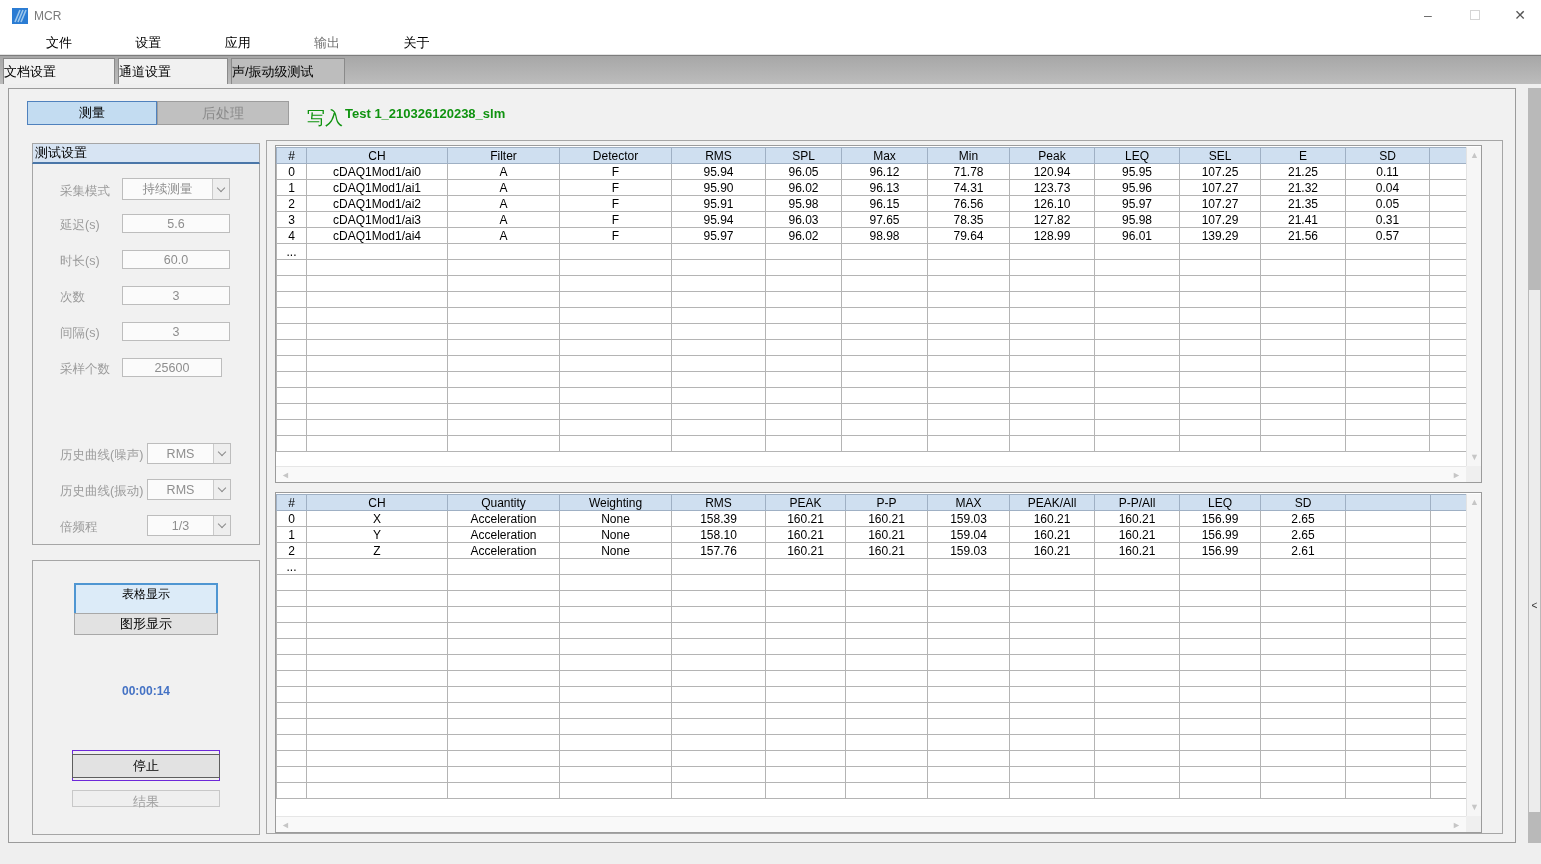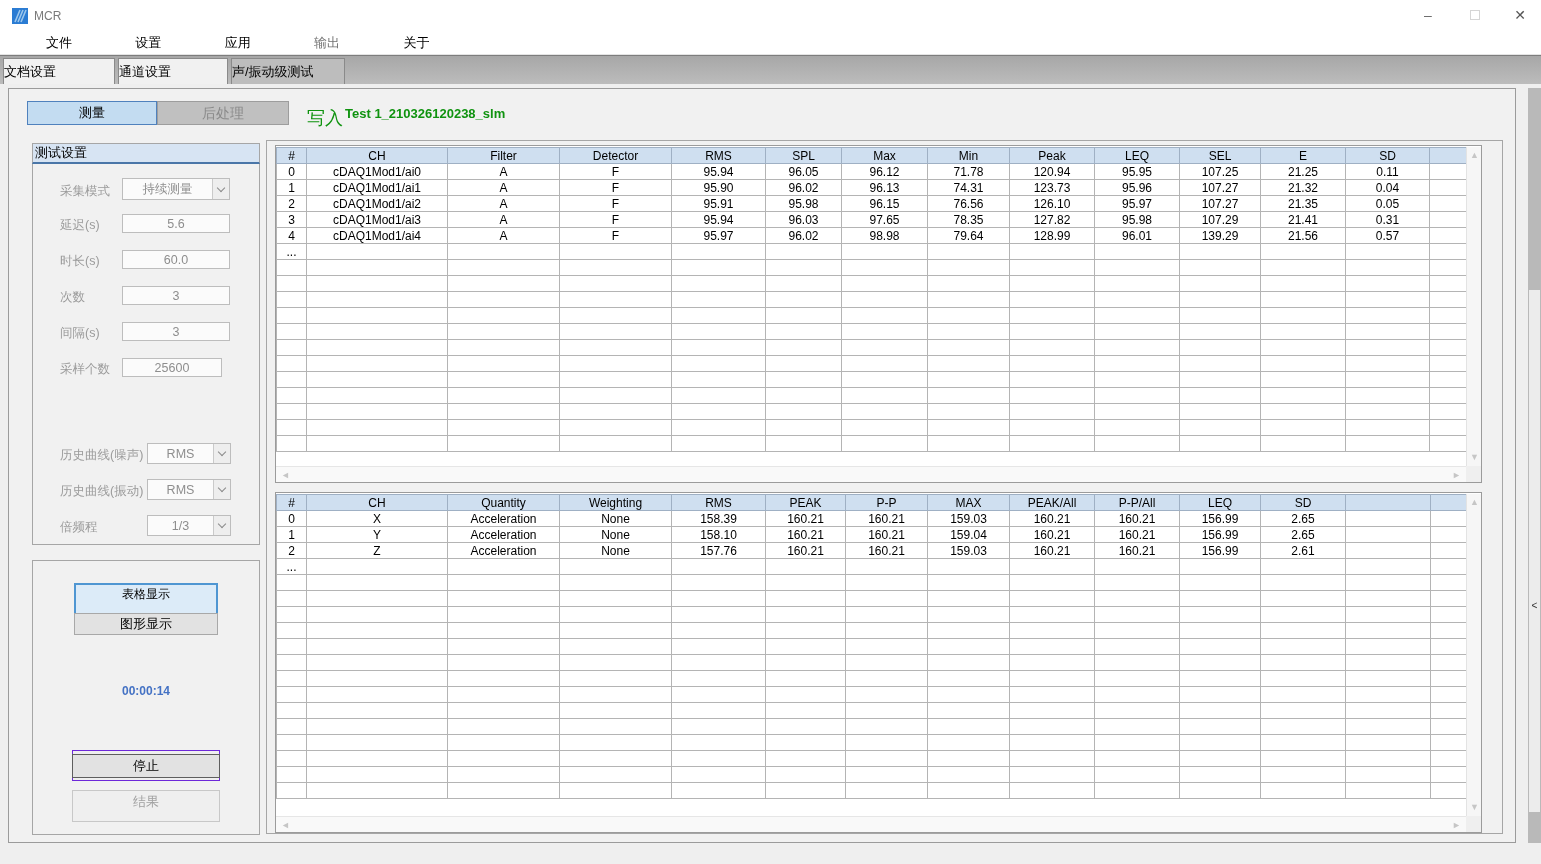--- a/index.html
+++ b/index.html
@@ -62,21 +62,21 @@
   .chev { width:17px; height:100%; background:#eeeeee; border-left:1px solid #cacaca; display:flex; align-items:center; justify-content:center; }
   .chev i { display:block; width:6px; height:6px; border-right:1px solid #8a8a8a; border-bottom:1px solid #8a8a8a; transform:rotate(45deg); margin-top:-3px; }
 
   
   .group-control { left:32px; top:560px; width:228px; height:275px; }
   .btn-table { left:74px; top:583px; width:144px; height:37px; line-height:19px; background:#dcebf8; border:2px solid #4f96d2; font-size:12px; }
   .btn-graph { left:74px; top:613px; width:144px; height:22px; line-height:20px; background:#e2e2e2; border:1px solid #a8a8a8; font-size:13px; }
   .timer { left:32px; top:684px; width:228px; text-align:center; color:#4472c4; font-weight:bold; font-size:12px; }
   .btn-start { left:72px; top:718px; width:148px; height:31px; line-height:21px; background:#efefef; border:1px solid #6d28d9; color:#a0a0a0; font-size:13px;margin-top:32px; }
   .btn-stop { left:72px; top:754px; width:148px; height:24px; line-height:22px; background:#e2e2e2; border:1px solid #5e5e5e; font-size:13px; }
-  .btn-result { left:72px; top:790px; width:148px; height:32px; line-height:21px; background:#efefef; border:1px solid #c8c8c8; color:#a0a0a0; font-size:13px; }
+  .btn-result { left:72px; top:790px; width:148px; height:17px; line-height:21px; background:#efefef; border:1px solid #c8c8c8; color:#a0a0a0; font-size:13px; }
 
   
   .tables-wrapper { left:266px; top:140px; width:1237px; height:694px; background:#f1f1f1; border:1px solid #a6a6a6; }
   .table-box { background:#ffffff; border:1px solid #9b9b9b; }
   .tbox1 { left:275px; top:145px; width:1207px; height:338px; }
   .tbox2 { left:275px; top:492px; width:1207px; height:341px; }
   .grid-area { position:absolute; left:0; top:1px; right:15px; bottom:16px; overflow:hidden; background:#fff; }
   table.grid { border-collapse:collapse; table-layout:fixed; width:1190px; }
   table.grid th { background:#cfdff0; border:1px solid #9fb0c4; font-weight:normal; height:16px; font-size:12px; text-align:center; overflow:hidden; white-space:nowrap; }
   table.grid td { border:1px solid #b4b4b4; height:16px; font-size:12px; text-align:center; overflow:hidden; white-space:nowrap; padding:0 1px; }

